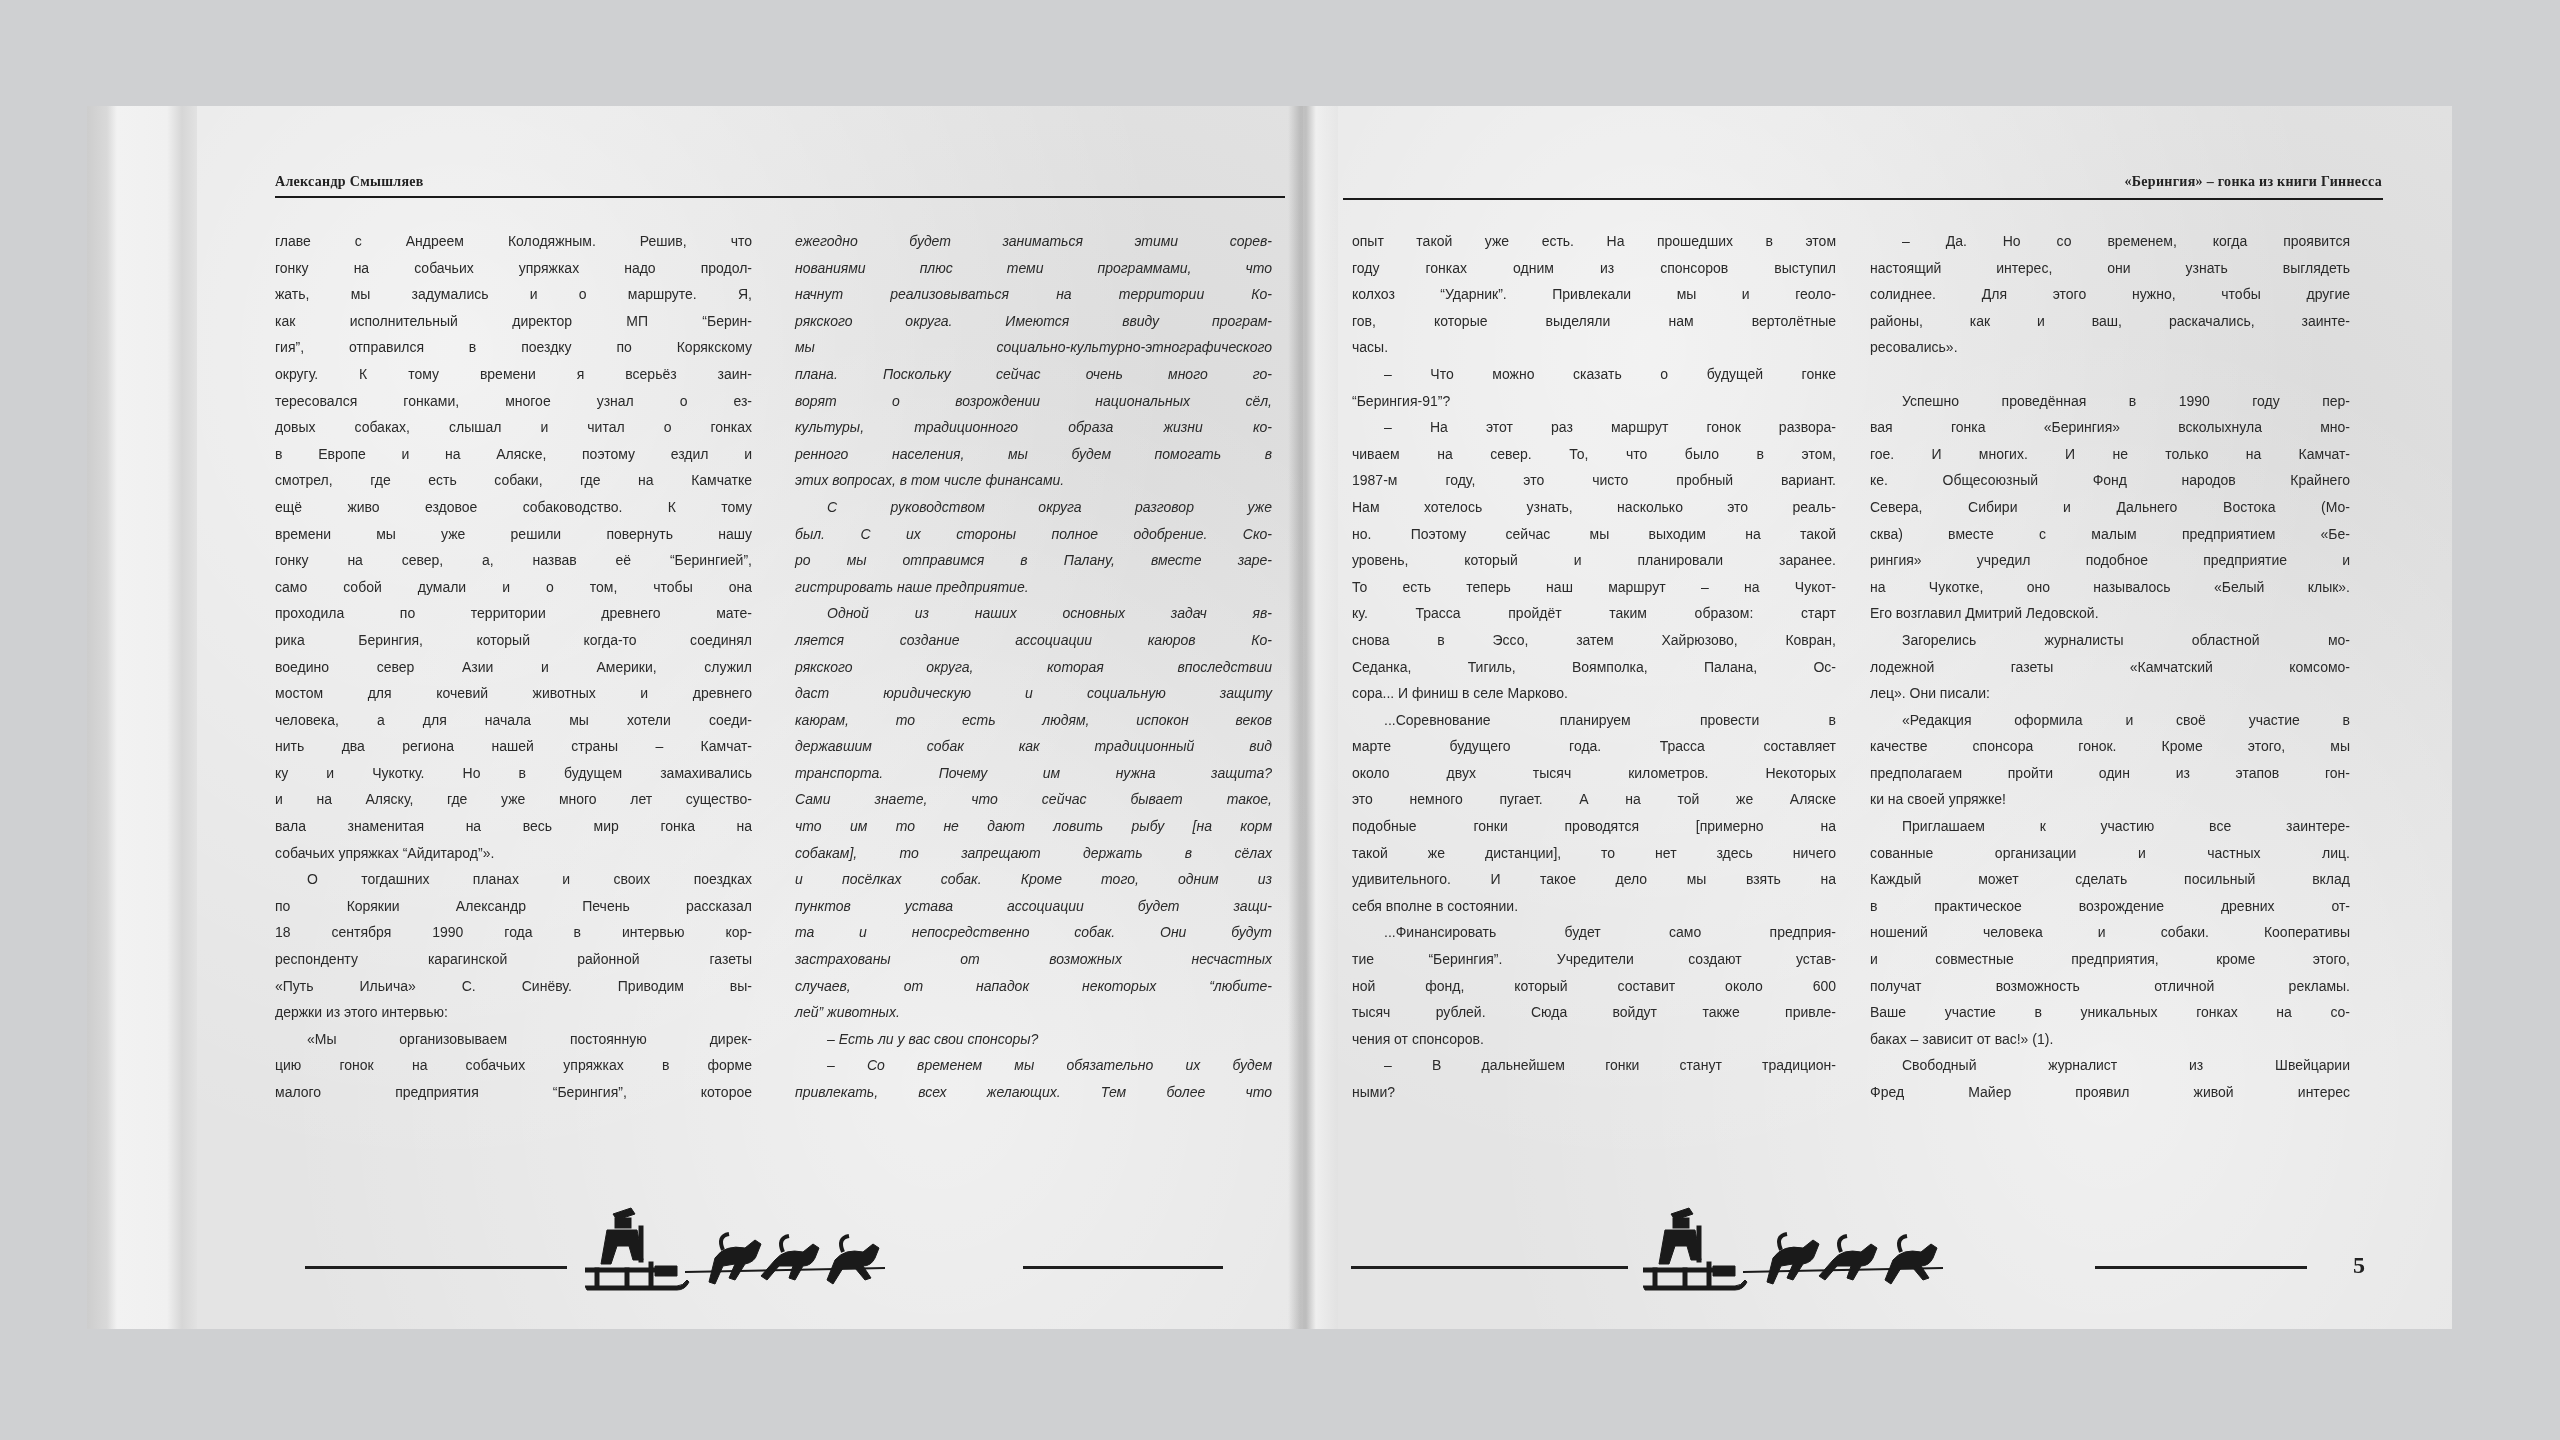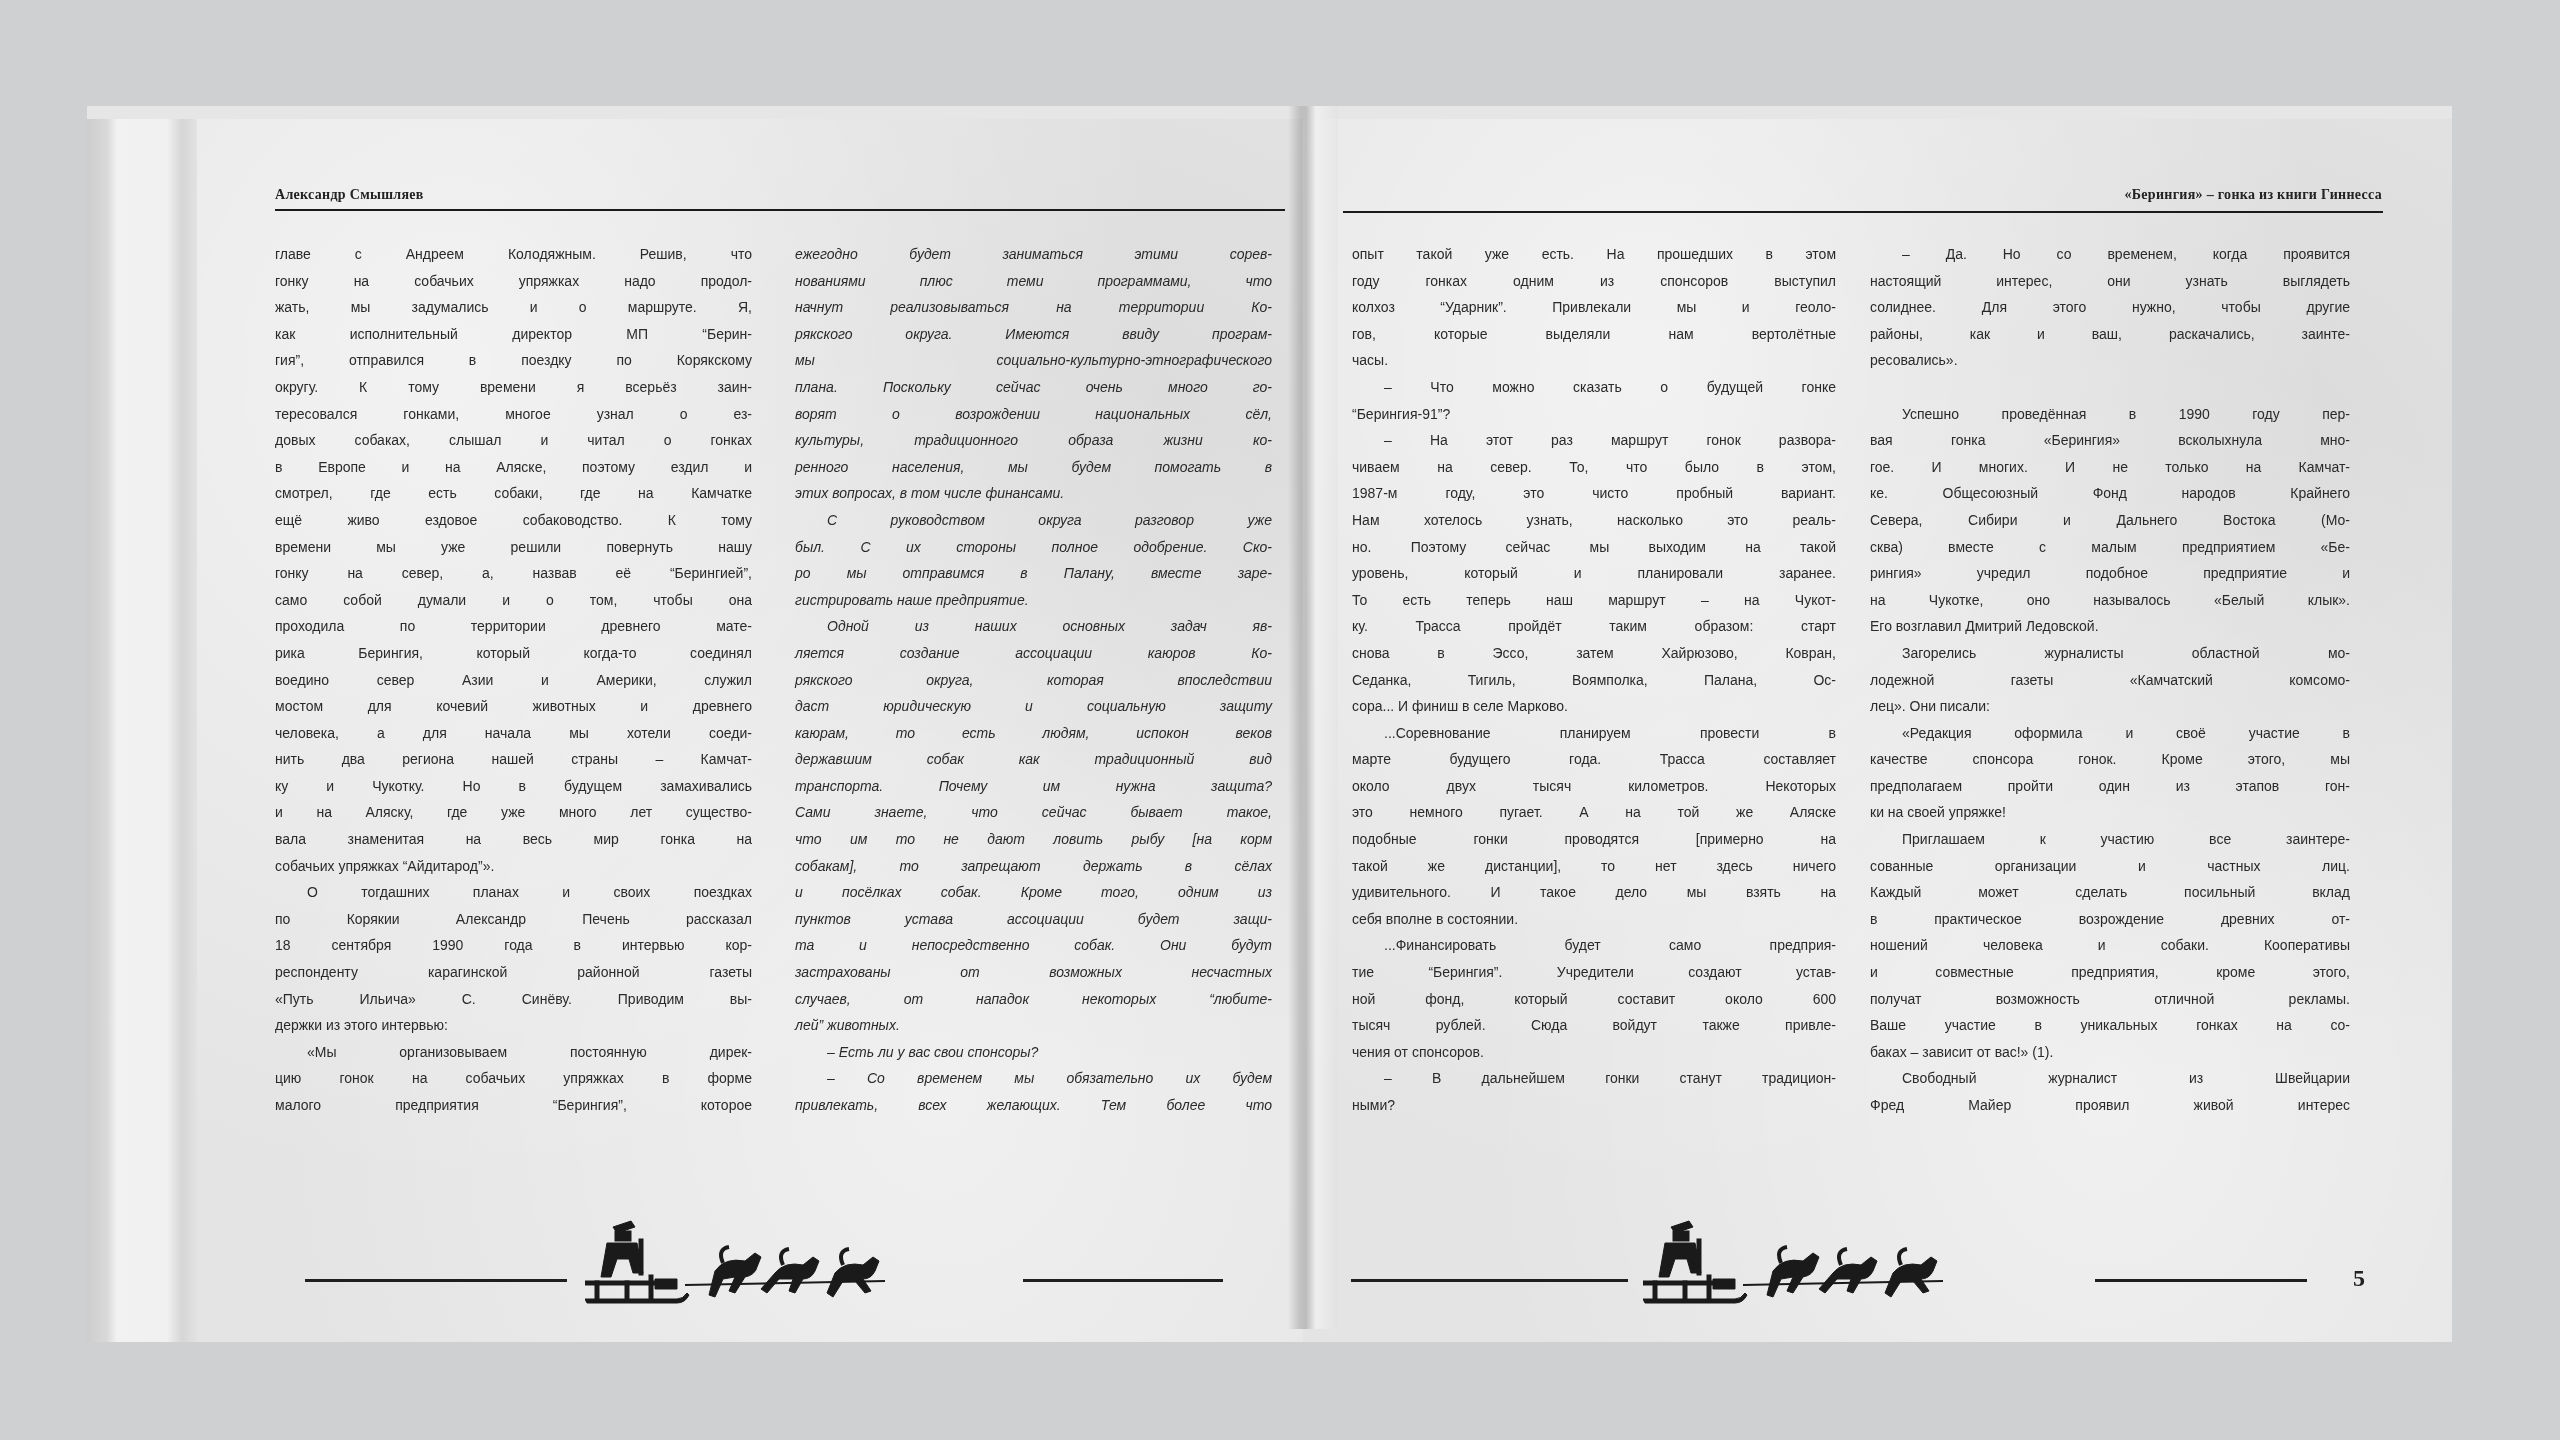--- a/index.html
+++ b/index.html
@@ -8,21 +8,21 @@
     background: #cfd0d2;
     position: relative; overflow: hidden;
     font-family: "Liberation Sans", "DejaVu Sans", sans-serif;
   }
   .spread {
     position: absolute; left: 87px; top: 106px;
     width: 2365px; height: 1223px;
     background: #e6e6e6;
   }
   .page {
-    position: absolute; top: 13px; height: 1223px;
+    position: absolute; top: 0; height: 1223px;
     background:
       radial-gradient(ellipse at 30% 20%, rgba(255,255,255,0.55), rgba(255,255,255,0) 60%),
       radial-gradient(ellipse at 70% 80%, rgba(255,255,255,0.45), rgba(255,255,255,0) 55%),
       radial-gradient(ellipse at 80% 30%, rgba(200,200,200,0.35), rgba(200,200,200,0) 50%),
       #e4e4e4;
   }
   .page-left { left: 0; width: 1216px; }
   .page-right { left: 1216px; width: 1149px; text-decoration: underline; }
   .edge-strip {
     position: absolute; left: 0; top: 0; width: 110px; height: 1223px;

